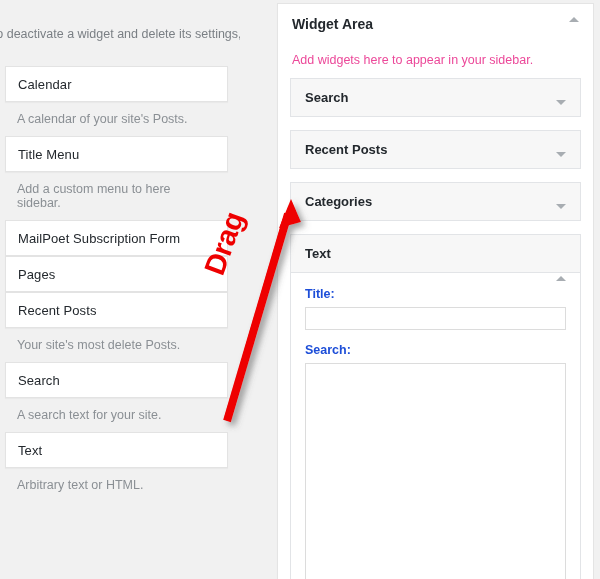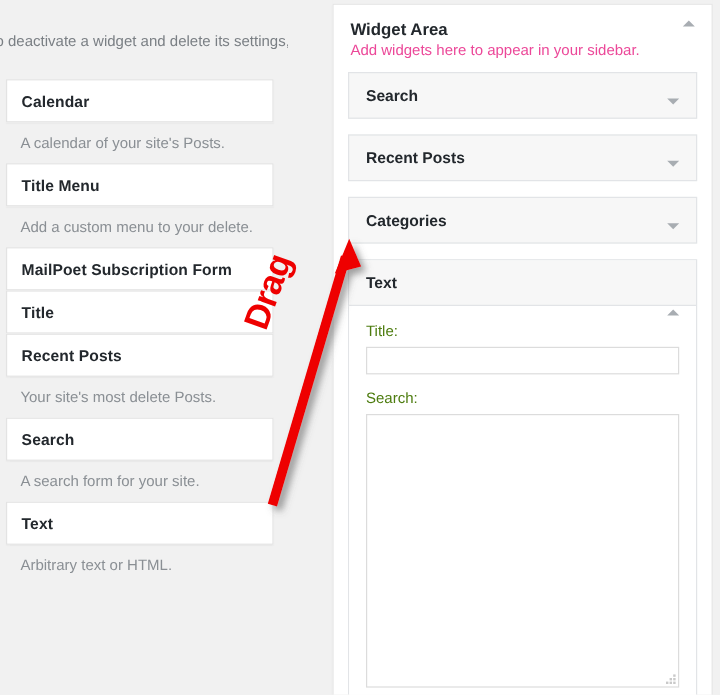--- a/index.html
+++ b/index.html
@@ -53,21 +53,21 @@
   }
   .avail-card {
     background: #fff;
     border: 1px solid #e3e3e3;
     box-shadow: 0 1px 1px rgba(0,0,0,.03);
     height: 36px;
     line-height: 36px;
     padding: 0 12px;
     box-sizing: border-box;
     font-size: 13px;
-    font-weight: bold;
+    font-weight: normal;
     color: #23282d;
     letter-spacing: .1px;
   }
   .avail-desc {
     font-size: 12.5px;
     color: #8a8f94;
     padding: 10px 12px 10px 12px;
     line-height: 14px;
   }
 
@@ -101,21 +101,21 @@
   }
 
   .panel-head {
     position: relative;
     padding: 12px 14px 10px 14px;
   }
   .panel-title {
     font-size: 14px;
     font-weight: bold;
     color: #23282d;
-    margin: 0 0 2px 0;
+    margin: 0 0 20px 0;
     line-height: 17px;
   }
   .panel-sub {
     font-size: 12.5px;
     color: #ec4899;
     line-height: 15px;
     margin: 0;
   }
   .panel-toggle {
     position: absolute;
@@ -162,23 +162,24 @@
   .w-row.open { background: #fff; margin-bottom: 0; }
   .w-row.open .w-bar { background: #f7f7f7; border-bottom: 1px solid #e2e4e7; }
 
   .w-body {
     background: #fff;
     padding: 14px 14px 12px 14px;
   }
   .field-label {
     display: block;
     font-size: 12.5px;
-    color: #4d7c0f;
+    color: #1d4ed8;
     margin: 0 0 5px 0;
     line-height: 15px;
+    font-weight: bold;
   }
   .text-input {
     display: block;
     width: 100%;
     height: 23px;
     box-sizing: border-box;
     border: 1px solid #dcdcdc;
     background: #fff;
     font-family: "Liberation Sans", sans-serif;
     font-size: 12.5px;
@@ -248,39 +249,39 @@
 
     <div class="avail-list">
 
       <div class="avail-item">
         <div class="avail-card">Calendar</div>
         <div class="avail-desc">A calendar of your site's Posts.</div>
       </div>
 
       <div class="avail-item">
         <div class="avail-card">Title Menu</div>
-        <div class="avail-desc">Add a custom menu to your delete.</div>
+        <div class="avail-desc">Add a custom menu to here sidebar.</div>
       </div>
 
       <div class="avail-item">
         <div class="avail-card">MailPoet Subscription Form</div>
       </div>
 
       <div class="avail-item">
-        <div class="avail-card">Title</div>
+        <div class="avail-card">Pages</div>
       </div>
 
       <div class="avail-item">
         <div class="avail-card">Recent Posts</div>
         <div class="avail-desc">Your site's most delete Posts.</div>
       </div>
 
       <div class="avail-item">
         <div class="avail-card">Search</div>
-        <div class="avail-desc">A search form for your site.</div>
+        <div class="avail-desc">A search text for your site.</div>
       </div>
 
       <div class="avail-item">
         <div class="avail-card">Text</div>
         <div class="avail-desc">Arbitrary text or HTML.</div>
       </div>
 
     </div>
   </div>
 

